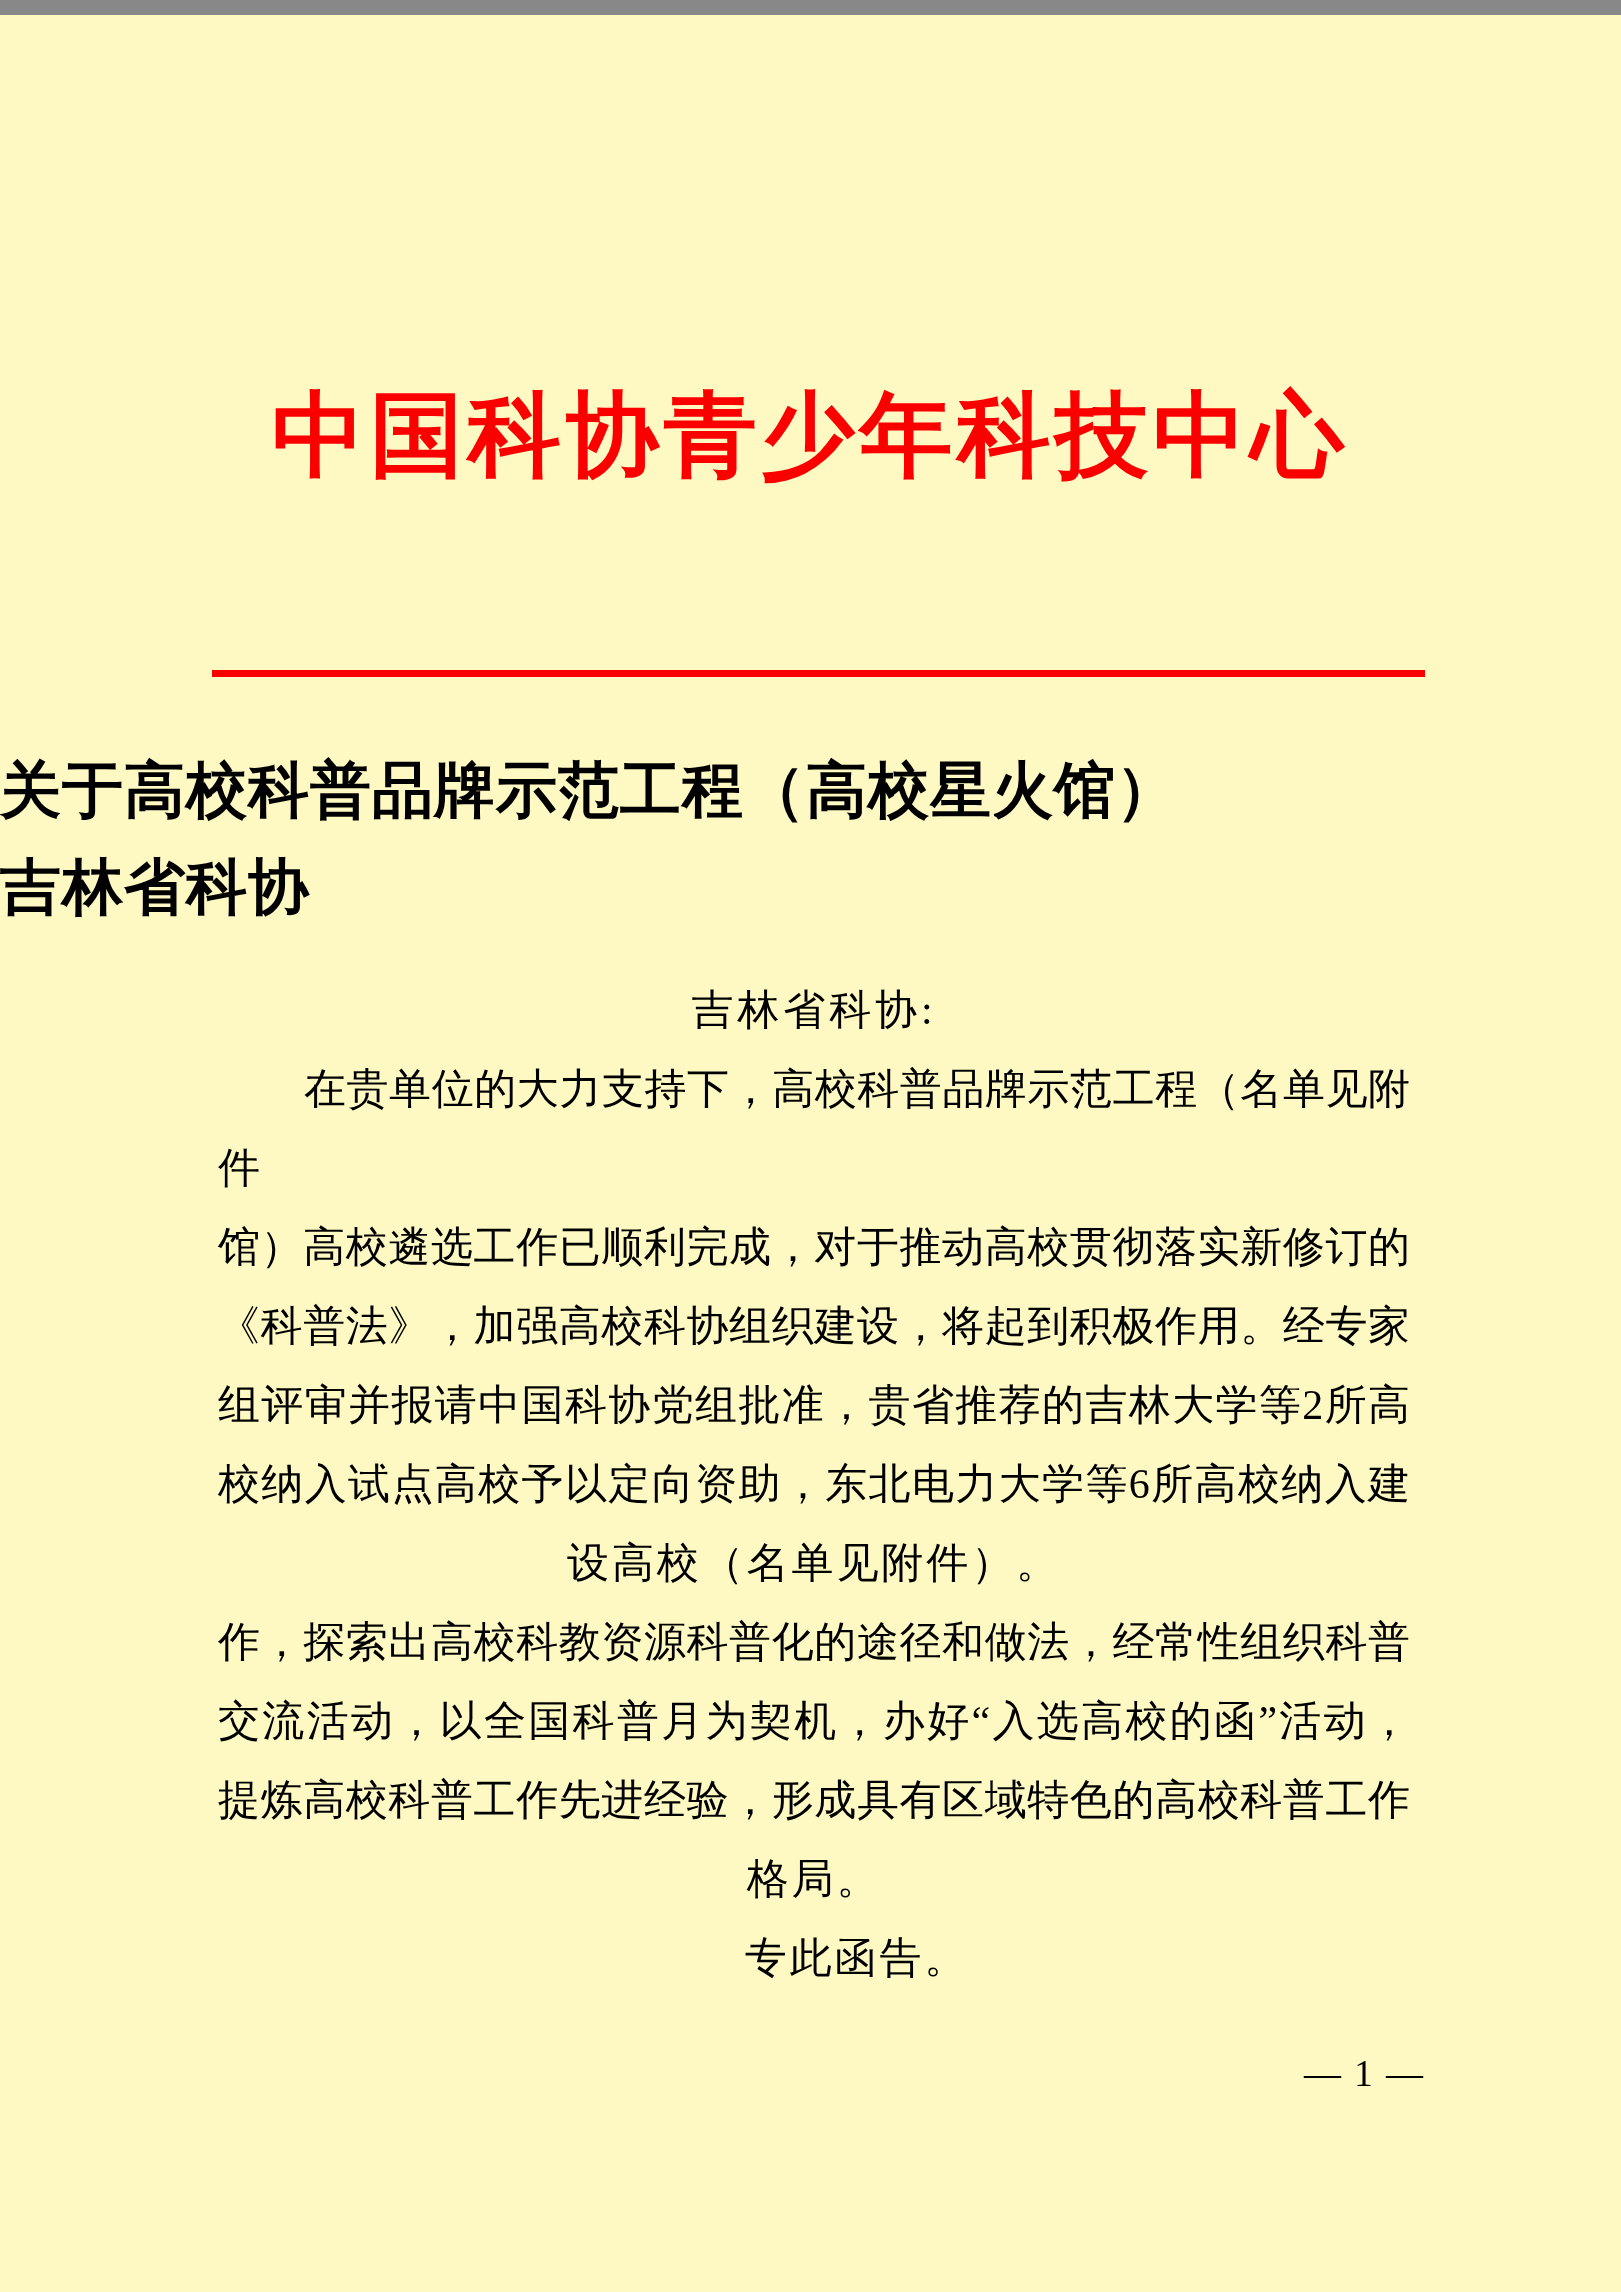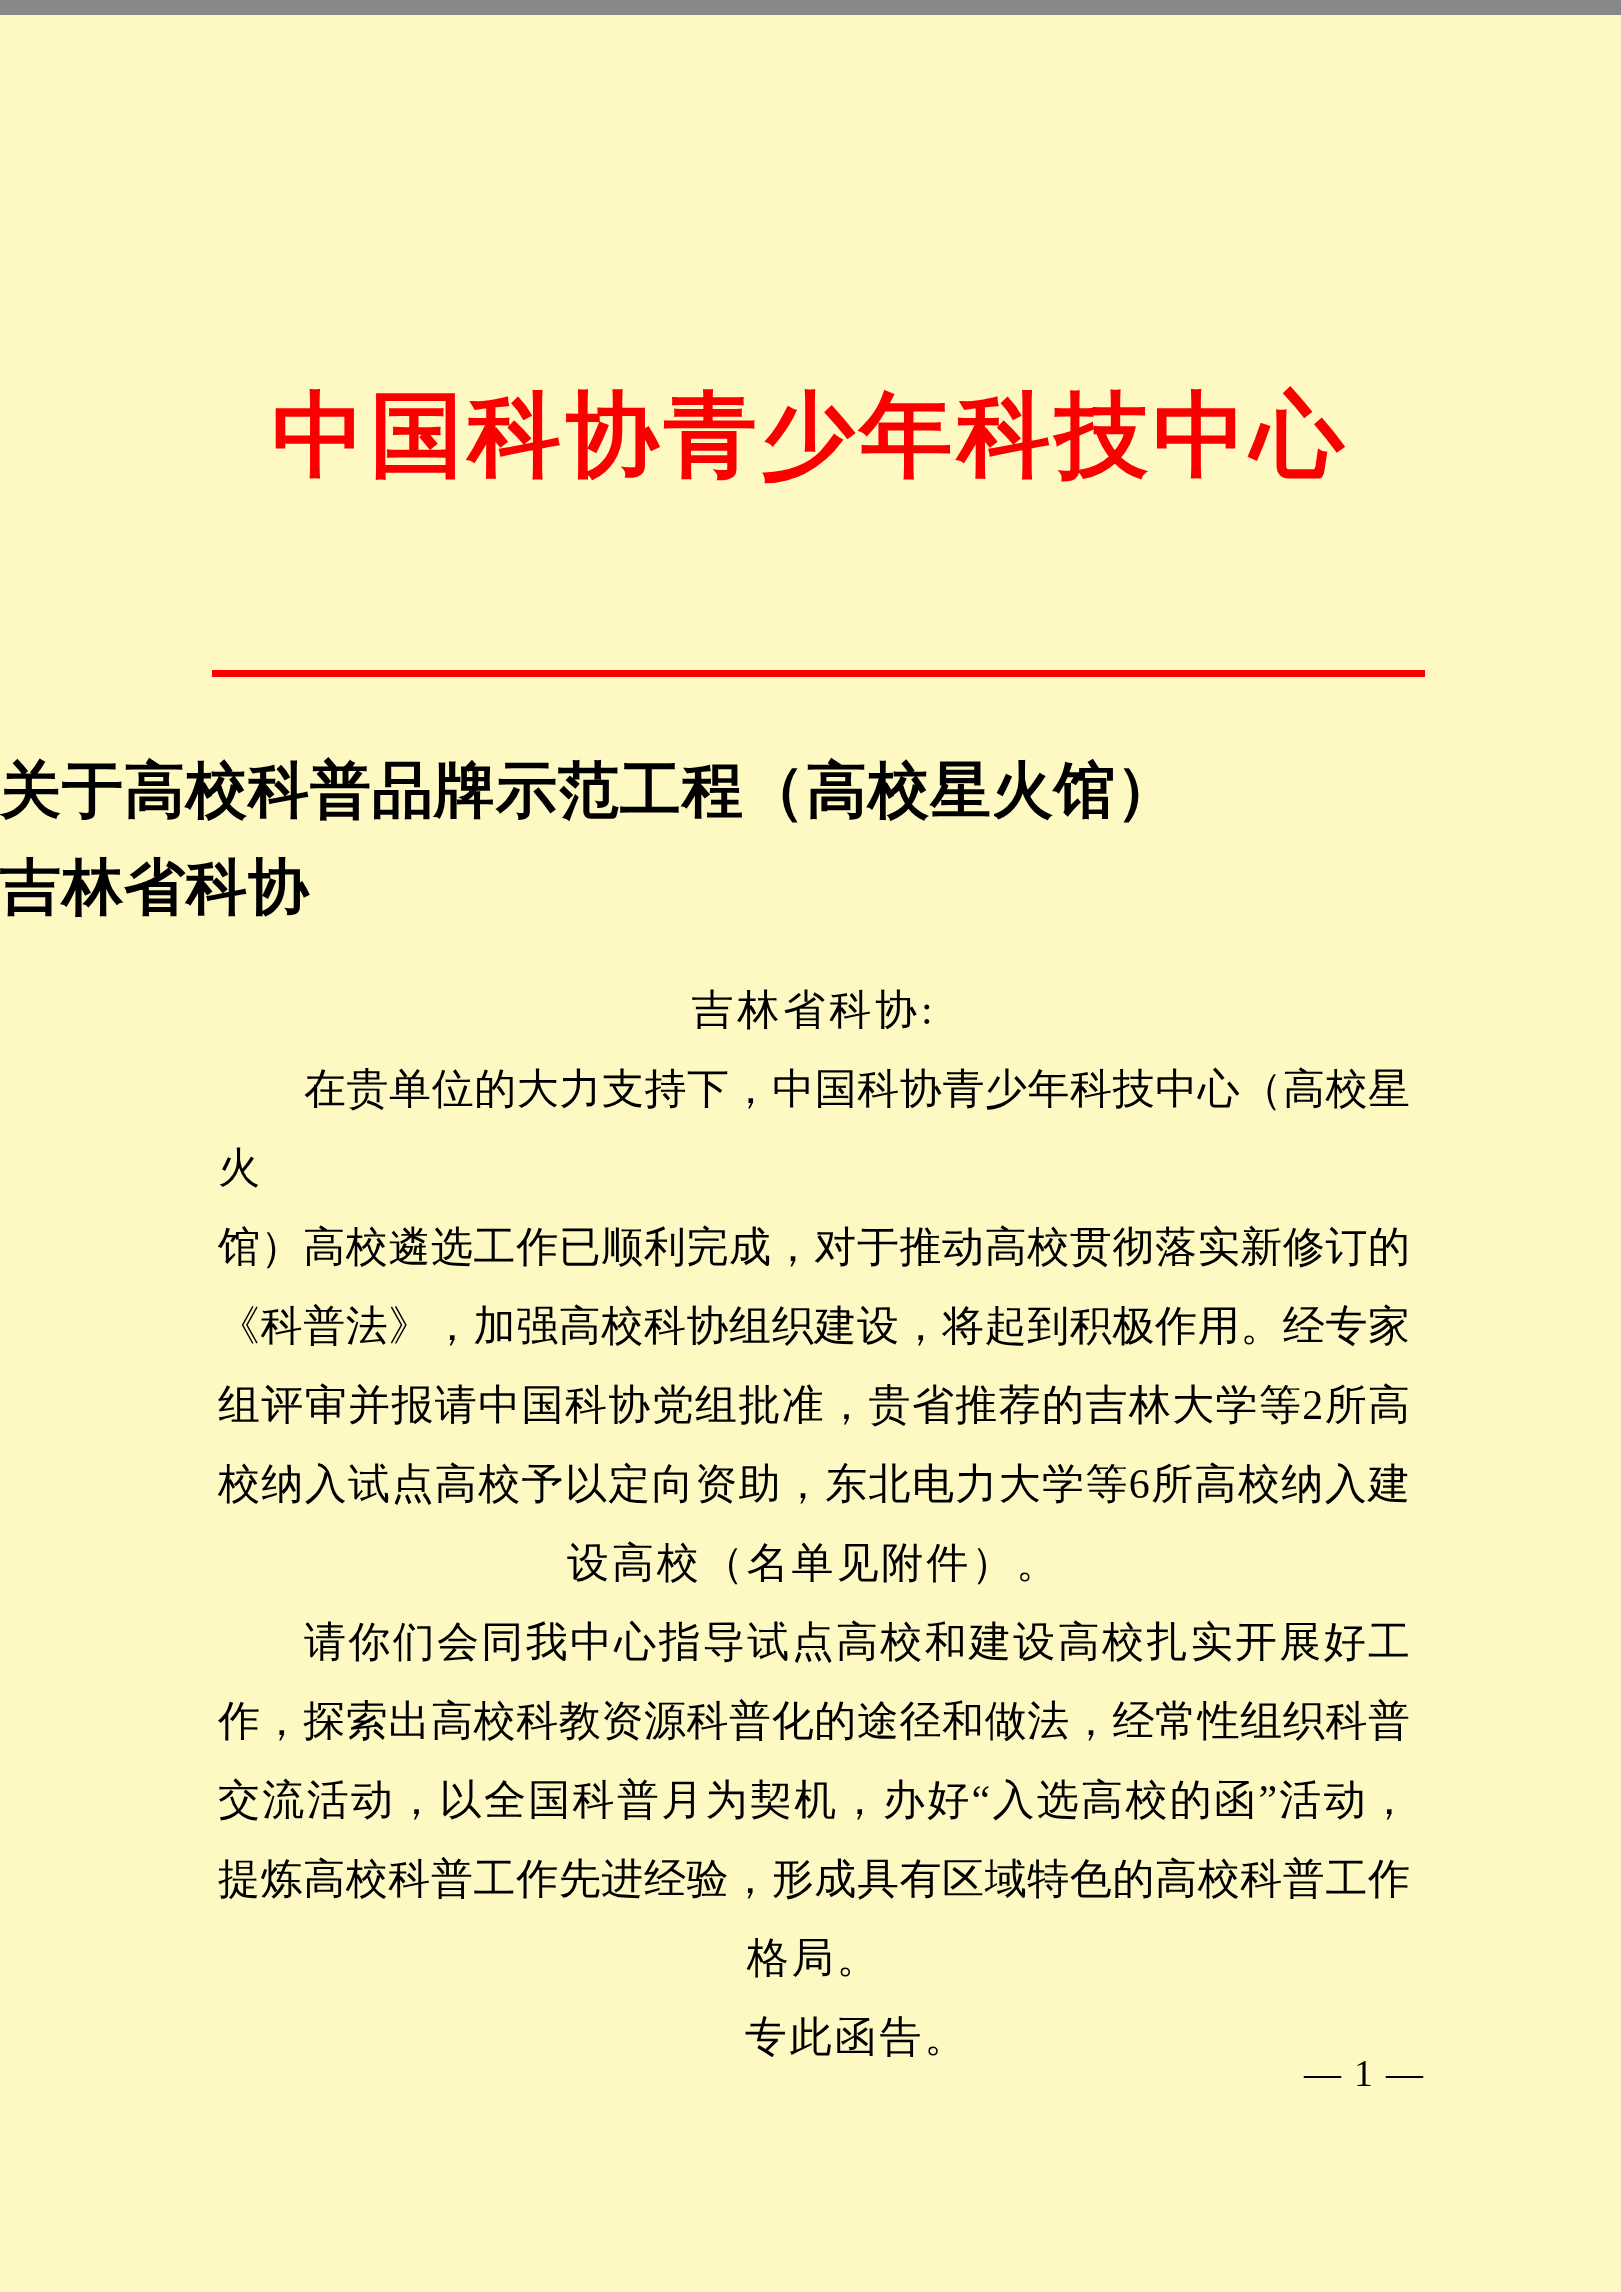--- a/index.html
+++ b/index.html
@@ -95,28 +95,27 @@
 
   <div class="doc-title">
     <div>关于高校科普品牌示范工程（高校星火馆）</div>
     <div>吉林省科协</div>
   </div>
 
   <div class="body-block">
 
     <div class="bline plain salutation">吉林省科协:</div>
 
-    <div class="bline stretch indent">在贵单位的大力支持下，中国科协青少年科技中心（高校星火</div>
+    <div class="bline stretch indent">在贵单位的大力支持下，高校科普品牌示范工程（名单见附件</div>
     <div class="bline stretch">馆）高校遴选工作已顺利完成，对于推动高校贯彻落实新修订的</div>
     <div class="bline stretch">《科普法》，加强高校科协组织建设，将起到积极作用。经专家</div>
     <div class="bline stretch">组评审并报请中国科协党组批准，贵省推荐的吉林大学等2所高</div>
     <div class="bline stretch">校纳入试点高校予以定向资助，东北电力大学等6所高校纳入建</div>
     <div class="bline plain">设高校（名单见附件）。</div>
 
-    <div class="bline stretch indent">请你们会同我中心指导试点高校和建设高校扎实开展好工</div>
     <div class="bline stretch">作，探索出高校科教资源科普化的途径和做法，经常性组织科普</div>
     <div class="bline stretch">交流活动，以全国科普月为契机，办好“入选高校的函”活动，</div>
     <div class="bline stretch">提炼高校科普工作先进经验，形成具有区域特色的高校科普工作</div>
     <div class="bline plain">格局。</div>
 
     <div class="bline plain indent">专此函告。</div>
 
   </div>
 
   <div class="page-number">— 1 —</div>

